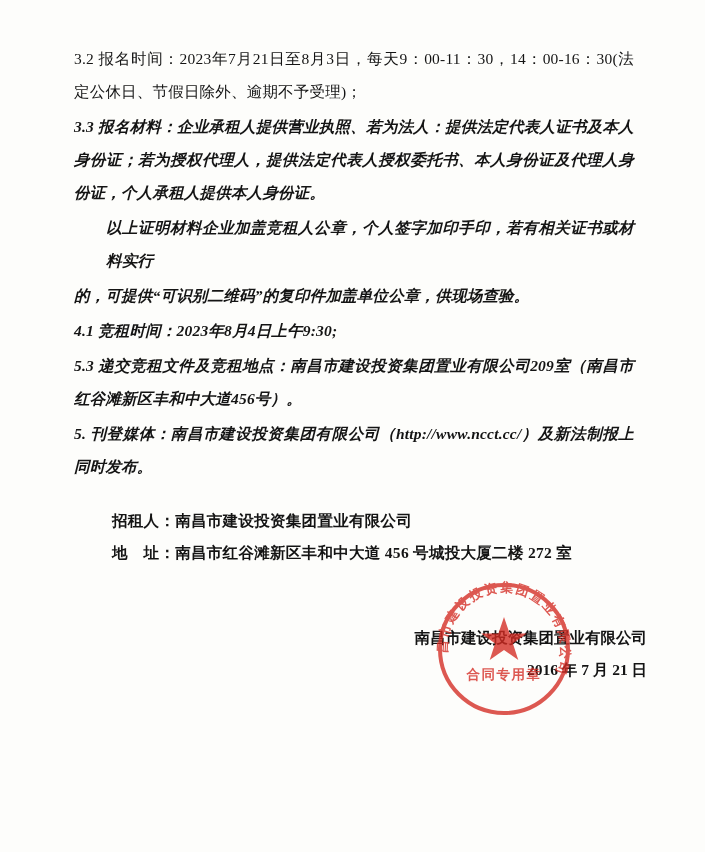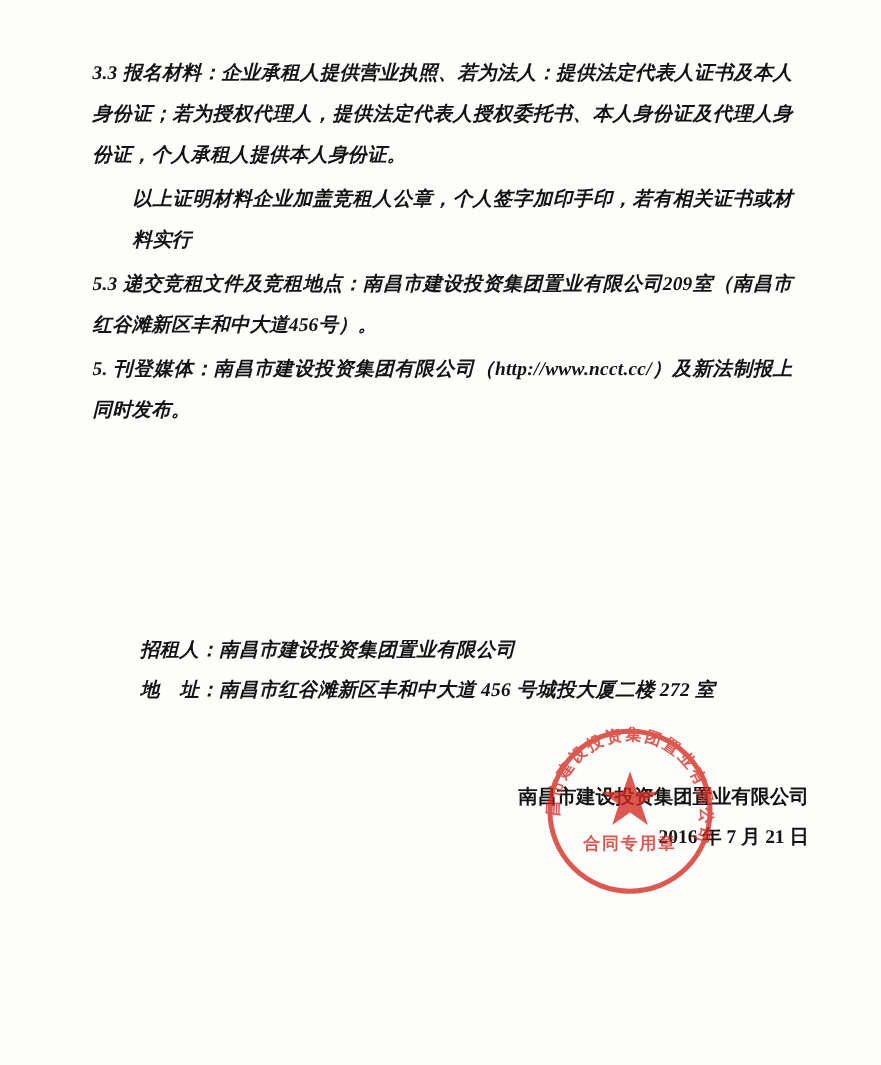--- a/index.html
+++ b/index.html
@@ -50,21 +50,20 @@
     left: 112px;
     top: 505px;
     width: 520px;
   }
   .sig-line {
     font-size: 15.5px;
     line-height: 32px;
     font-weight: bold;
     color: #141414;
     letter-spacing: 0.3px;
-    font-style: italic;
   }
   .sig-line .val {
     font-weight: bold;
   }
   .sign-right {
     position: absolute;
     right: 58px;
     top: 622px;
     text-align: right;
     width: 420px;
@@ -94,22 +93,25 @@
     font-family: "Liberation Serif", serif;
     font-weight: bold;
   }
 </style>
 </head>
 <body>
 
 <div class="page">
 
   <div class="doc-body">
+    <p class="para">3.2 报名时间：2023年7月21日至8月3日，每天9：00-11：30，14：00-16：30(法定公休日、节假日除外、逾期不予受理)；</p>
     <p class="para bold">3.3 报名材料：企业承租人提供营业执照、若为法人：提供法定代表人证书及本人身份证；若为授权代理人，提供法定代表人授权委托书、本人身份证及代理人身份证，个人承租人提供本人身份证。</p>
     <p class="para bold pad-left-30">以上证明材料企业加盖竞租人公章，个人签字加印手印，若有相关证书或材料实行</p>
+    <p class="para bold">的，可提供“可识别二维码”的复印件加盖单位公章，供现场查验。</p>
+    <p class="para bold">4.1 竞租时间：2023年8月4日上午9:30;</p>
     <p class="para bold">5.3 递交竞租文件及竞租地点：南昌市建设投资集团置业有限公司209室（南昌市红谷滩新区丰和中大道456号）。</p>
     <p class="para bold">5. 刊登媒体：南昌市建设投资集团有限公司（http://www.ncct.cc/）及新法制报上同时发布。</p>
   </div>
 
   <div class="sig-block">
     <div class="sig-line">
       <span>招租人：</span><span class="val">南昌市建设投资集团置业有限公司</span>
     </div>
     <div class="sig-line">
       <span>地　址：</span><span class="val">南昌市红谷滩新区丰和中大道 456 号城投大厦二楼 272 室</span>

